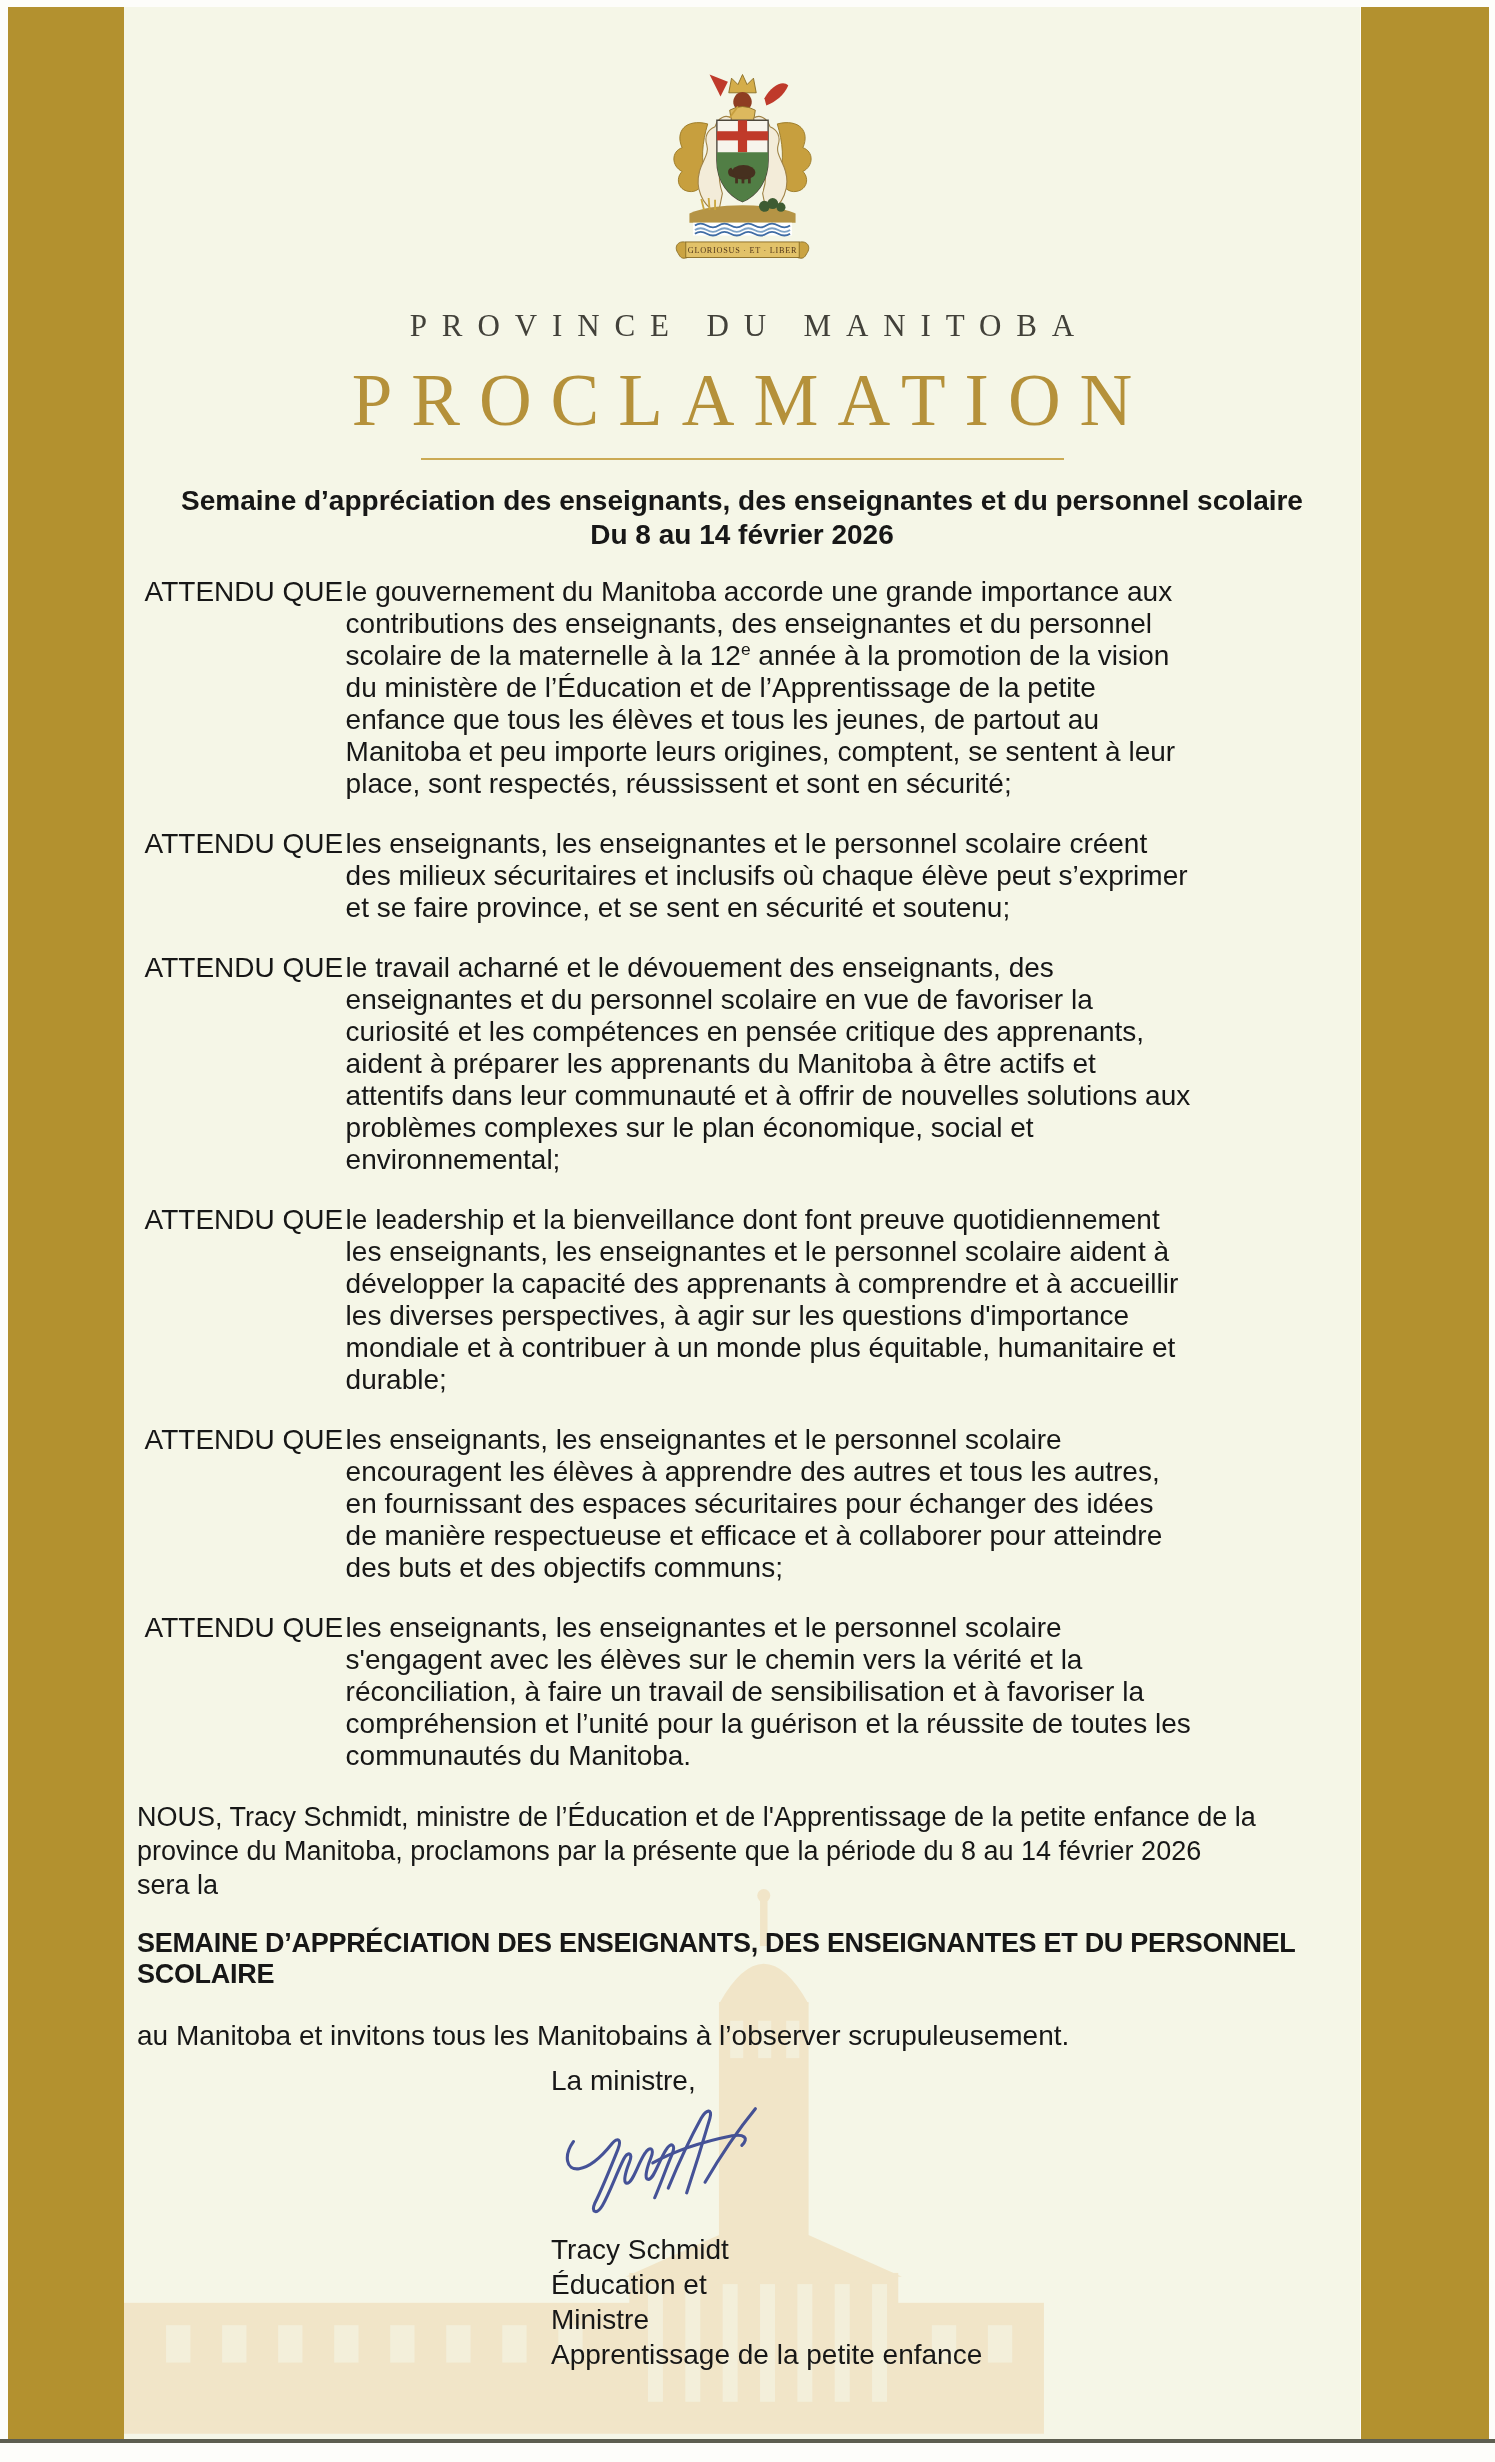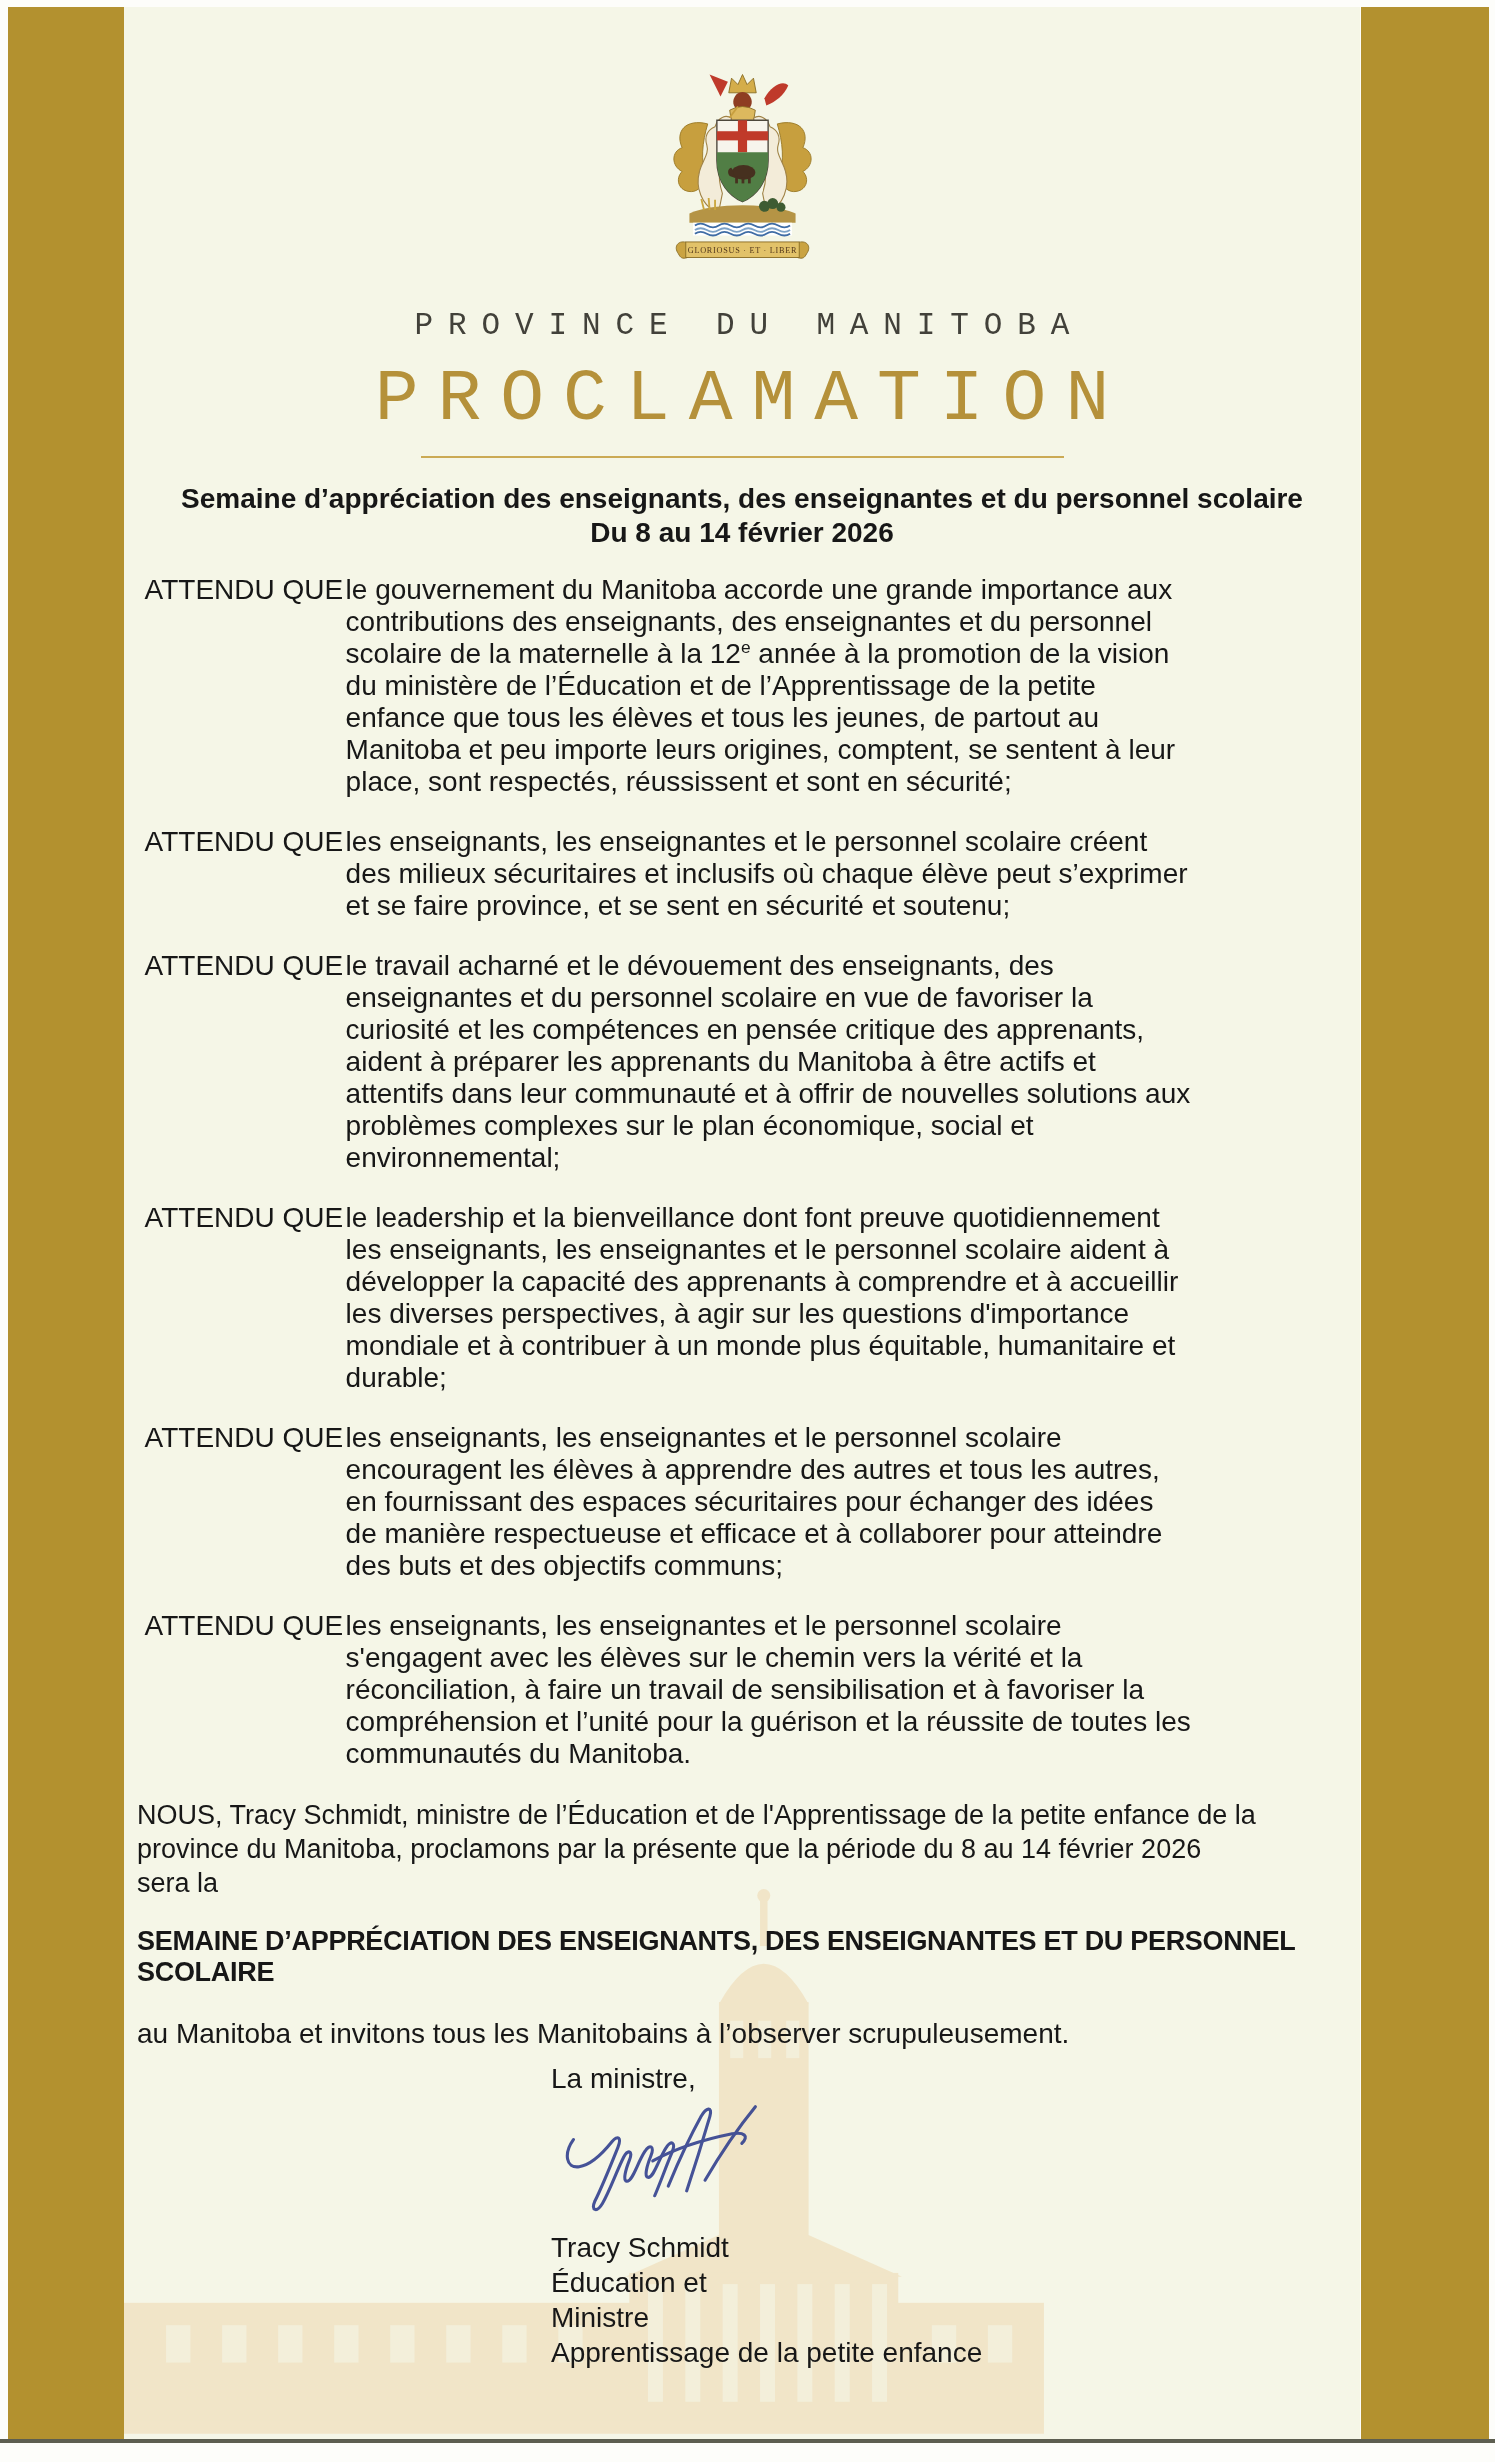--- a/index.html
+++ b/index.html
@@ -8,23 +8,23 @@
   .band{position:absolute;top:6.5px;height:2432px;background:var(--gold-band,#b3912f);}
   .band-left{left:7.5px;width:117px;}
   .band-right{left:1361px;width:128px;}
   .paper{position:absolute;left:124px;top:6.5px;width:1236px;height:2432px;
          background:var(--paper,#f5f6e7);overflow:hidden;}
   .bottom-rule{position:absolute;left:0;top:2439px;width:1495px;height:3.7px;
                background:var(--bottom-rule,#5d5e50);}
   .watermark{position:absolute;left:-14px;top:1855px;opacity:.42;z-index:0;}
   .content{position:relative;z-index:1;}
   .arms{display:block;width:183px;height:202px;margin:58px auto 0;}
-  .province{margin-top:41px;text-align:center;font-family:Liberation Mono, monospace;
+  .province{margin-top:41px;text-align:center;font-family:Liberation Serif, serif;
             font-size:31px;letter-spacing:.48em;text-indent:.48em;color:#42413a;}
-  .proclamation{margin-top:15px;text-align:center;font-family:Liberation Mono, monospace;
+  .proclamation{margin-top:15px;text-align:center;font-family:Liberation Serif, serif;
             font-size:73px;letter-spacing:.26em;text-indent:.26em;
             color:var(--gold-heading,#b5913a);}
   .rule{width:643px;height:2.8px;margin:15px auto 0;background:var(--gold-rule,#cbaa54);}
   .subject{margin-top:24px;text-align:center;font-weight:bold;font-size:28px;line-height:34px;}
   .clauses{margin-top:24px;}
   .clause{display:flex;padding-left:20.6px;margin-bottom:28px;font-size:28px;line-height:32px;}
   .clause-label{width:201px;flex:none;white-space:nowrap;}
   .clause-body{width:846px;}
   .clause-body sup{font-size:.62em;vertical-align:super;line-height:0;}
   .proclaim{margin:9.3px 0 0 13px;width:1121px;font-size:27px;line-height:34px;}

